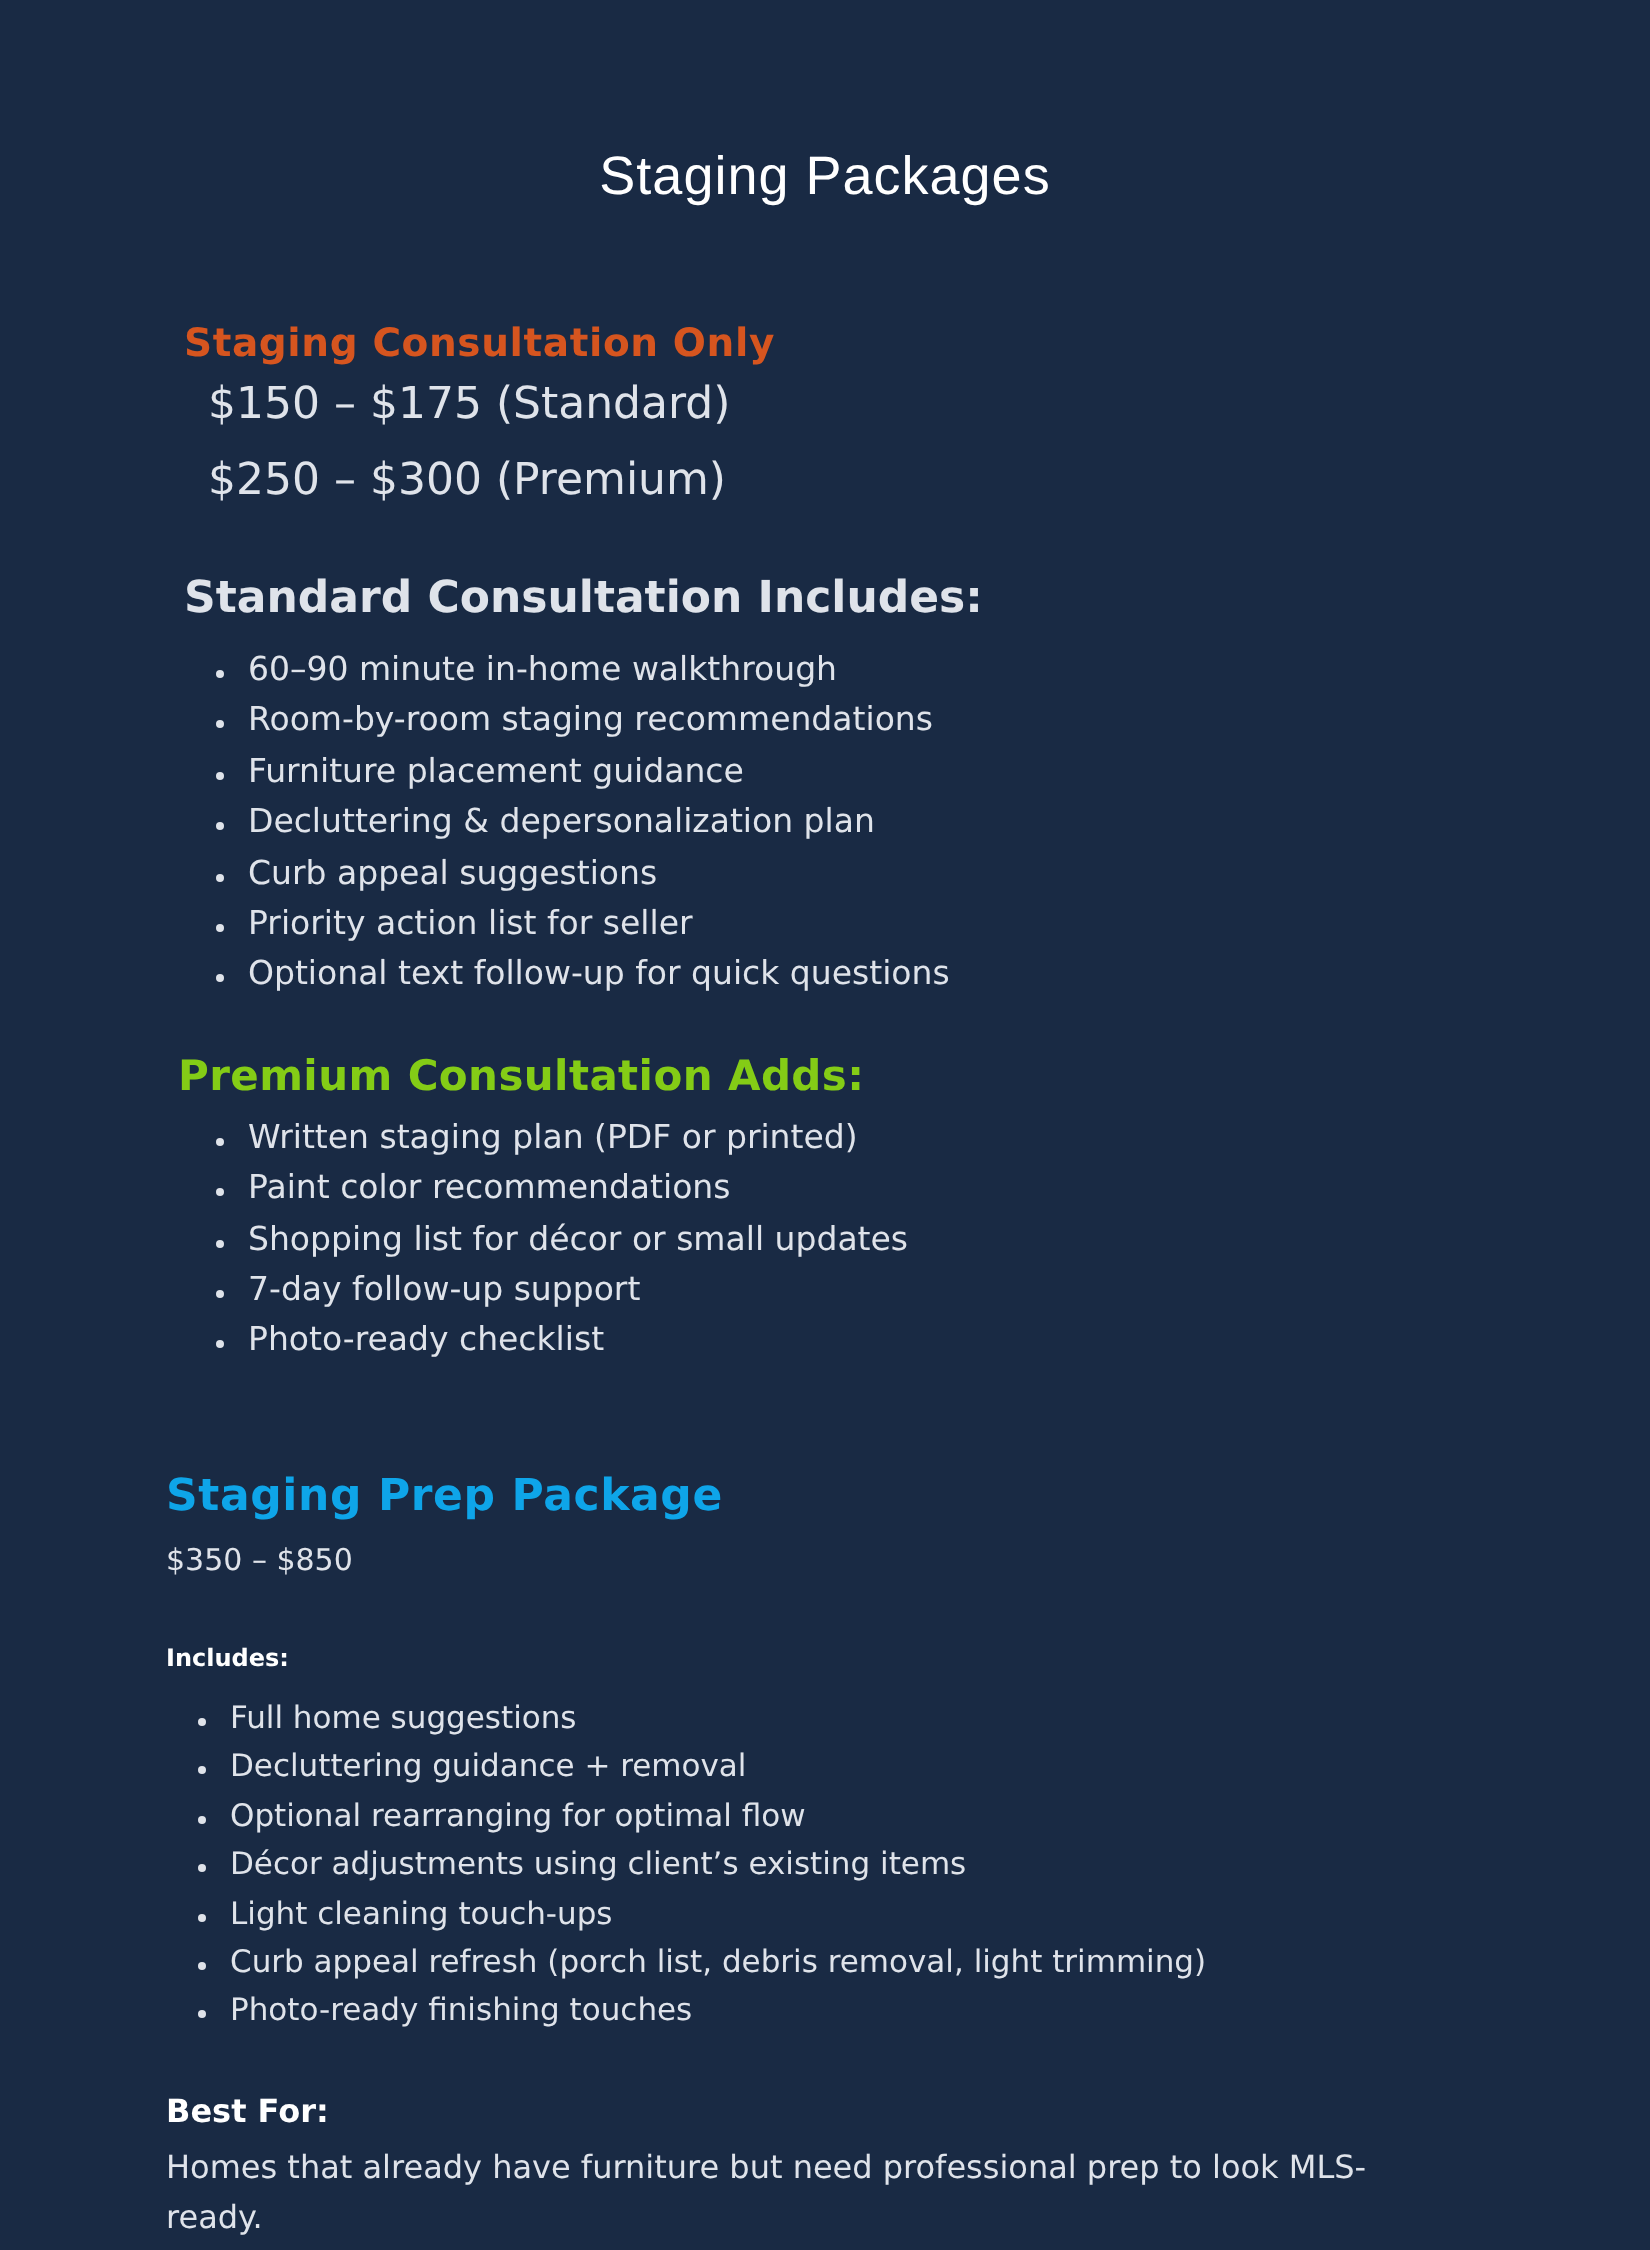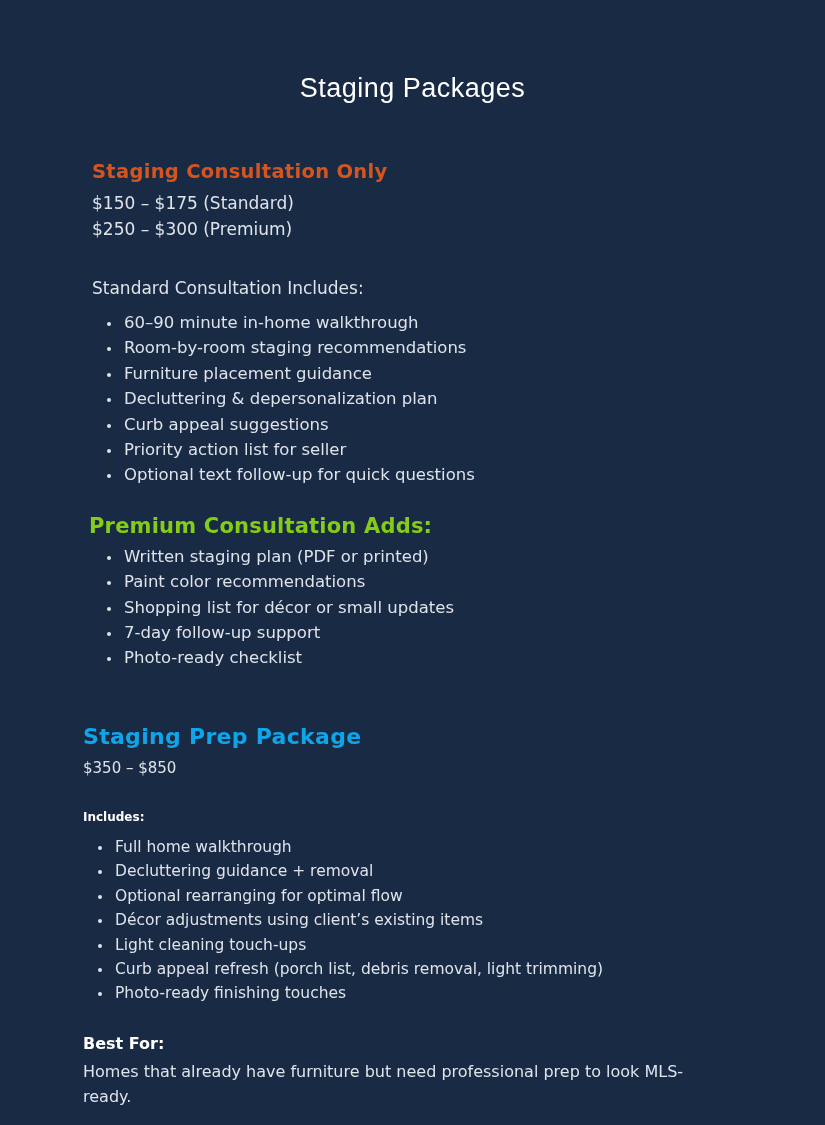--- a/index.html
+++ b/index.html
@@ -36,31 +36,31 @@
   }
   .consult-heading {
     color: #D6551F;
     font-size: 19.5px;
     line-height: 24px;
     font-weight: 700;
     letter-spacing: 0.3px;
     margin: 56px 0 0 0;
   }
   .price-line {
-    font-size: 17px;
+    font-size: 22px;
     line-height: 26px;
-    margin: 0;
+    margin: 12px;
   }
   .price-line.first {
     margin-top: 6px;
   }
   .std-heading {
-    font-size: 17px;
+    font-size: 22px;
     line-height: 26px;
-    font-weight: 400;
+    font-weight: 700;
     margin: 33px 0 0 0;
   }
   ul.bullet-list {
     list-style: disc;
     margin: 9px 0 0 0;
     padding-left: 30px;
   }
   ul.bullet-list li {
     font-size: 16.5px;
     line-height: 25.4px;
@@ -159,21 +159,21 @@
       <li>Photo-ready checklist</li>
     </ul>
   </section>
 
   <section class="section-prep">
     <h2 class="prep-heading">Staging Prep Package</h2>
     <p class="prep-price">$350 – $850</p>
 
     <p class="includes-heading">Includes:</p>
     <ul class="bullet-list prep-list">
-      <li>Full home walkthrough</li>
+      <li>Full home suggestions</li>
       <li>Decluttering guidance + removal</li>
       <li>Optional rearranging for optimal flow</li>
       <li>Décor adjustments using client’s existing items</li>
       <li>Light cleaning touch-ups</li>
       <li>Curb appeal refresh (porch list, debris removal, light trimming)</li>
       <li>Photo-ready finishing touches</li>
     </ul>
 
     <p class="best-heading">Best For:</p>
     <p class="best-text">Homes that already have furniture but need professional prep to look MLS-ready.</p>

